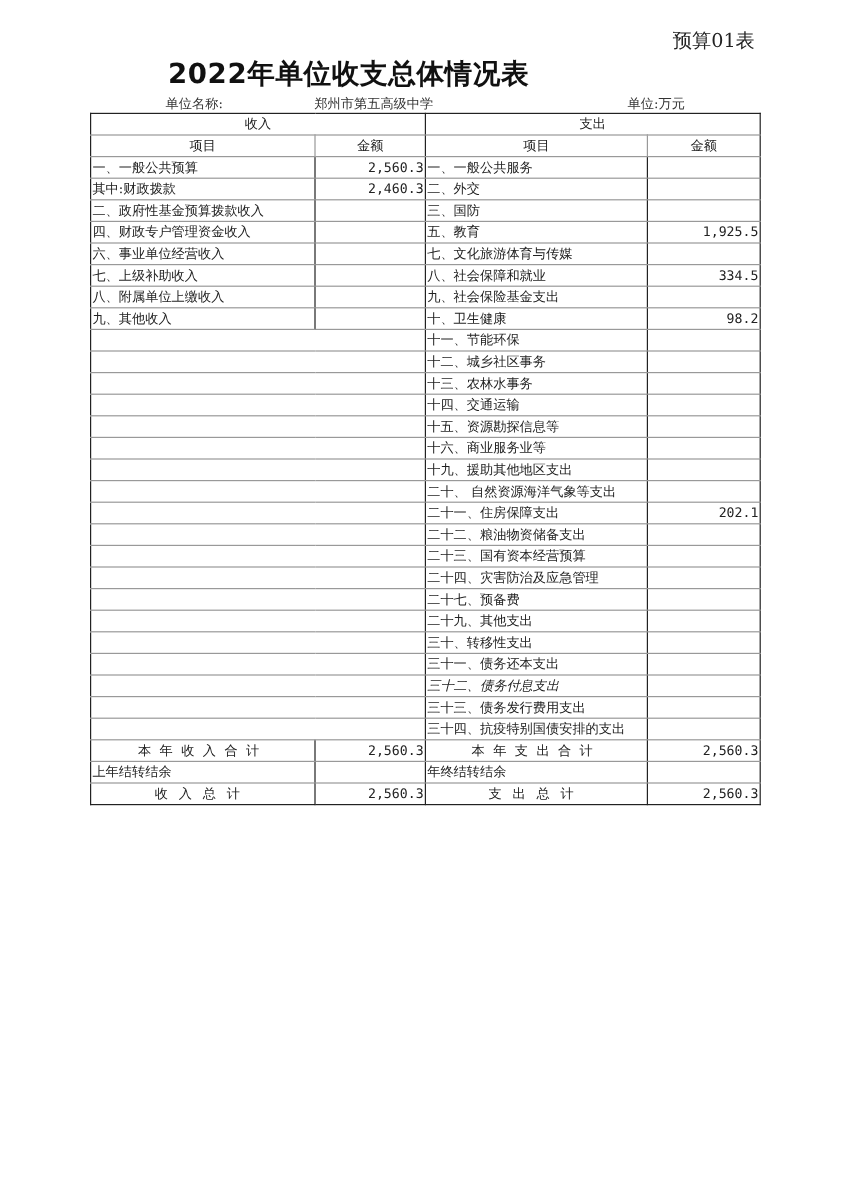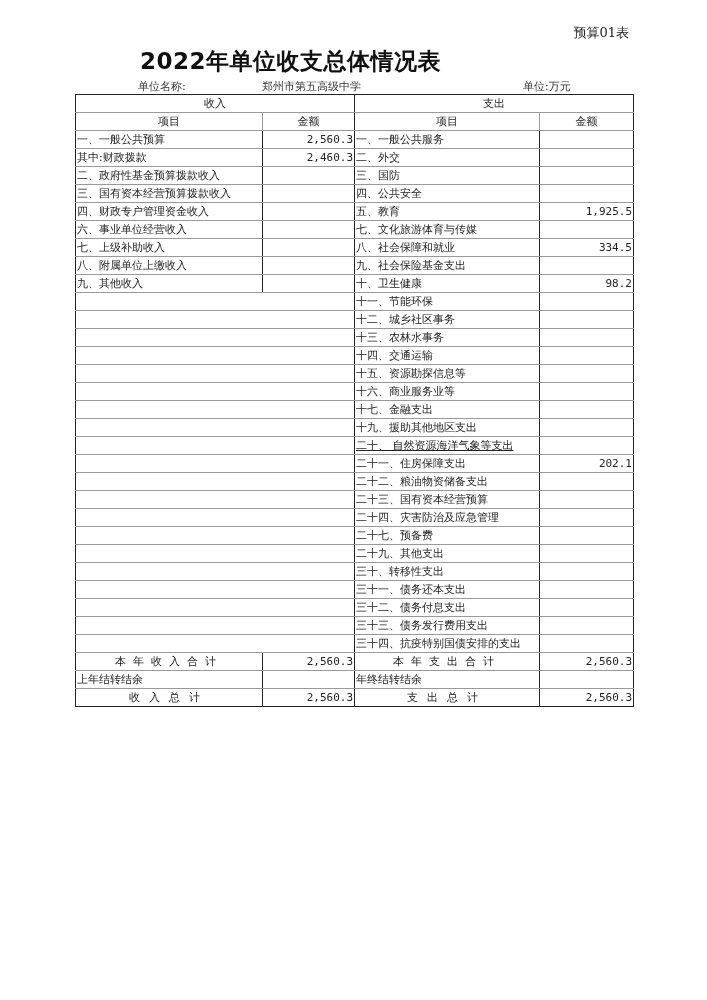--- a/index.html
+++ b/index.html
@@ -1,18 +1,18 @@
 <!DOCTYPE html>
 <html><head>
 <meta charset="utf-8">
 <style>
   html, body { margin:0; padding:0; background:#ffffff; }
   body { width:707px; height:1000px; position:relative; overflow:hidden;
          font-family:"DejaVu Serif","Liberation Serif",serif; color:#222; }
-  .form-no { position:absolute; top:24px; right:78px; font-size:13px; }
+  .form-no { position:absolute; top:24px; right:78px; font-size:16px; }
   .title { position:absolute; top:46px; left:0; width:581px; text-align:center;
            font-family:"DejaVu Sans","Liberation Sans",sans-serif; font-weight:bold;
            font-size:23px; letter-spacing:0.5px; color:#111; }
   .meta { position:absolute; top:79px; font-size:11px; color:#333; }
   .meta.unit-name-label { left:138px; }
   .meta.unit-name { left:262px; }
   .meta.unit { left:523px; }
   table { position:absolute; left:75px; top:94px; width:558px; border-collapse:collapse;
           table-layout:fixed; font-size:11px; }
   td { border:1px solid #999; height:17px; padding:0 1px; white-space:nowrap; overflow:hidden; line-height:17px; }
@@ -67,26 +67,20 @@
         <td style="border-right: 1.5px solid rgb(34, 34, 34);">二、外交</td>
         <td class="r b-r"></td>
       </tr>
       <tr>
         <td class="b-l" style="border-right: 1.5px solid rgb(34, 34, 34);">二、政府性基金预算拨款收入</td>
         <td class="r vd"></td>
         <td style="border-right: 1.5px solid rgb(34, 34, 34); margin-top: 16px;">三、国防</td>
         <td class="r b-r"></td>
       </tr>
       <tr>
-        <td class="b-l" style="border-right: 1.5px solid rgb(34, 34, 34);">三、国有资本经营预算拨款收入</td>
-        <td class="r vd"></td>
-        <td style="border-right: 1.5px solid rgb(34, 34, 34);">四、公共安全</td>
-        <td class="r b-r"></td>
-      </tr>
-      <tr>
         <td class="b-l" style="border-right: 1.5px solid rgb(34, 34, 34);">四、财政专户管理资金收入</td>
         <td class="r vd"></td>
         <td style="border-right: 1.5px solid rgb(34, 34, 34);">五、教育</td>
         <td class="r b-r">1,925.5</td>
       </tr>
       <tr>
         <td class="b-l" style="border-right: 1.5px solid rgb(34, 34, 34);">六、事业单位经营收入</td>
         <td class="r vd"></td>
         <td style="border-right: 1.5px solid rgb(34, 34, 34);">七、文化旅游体育与传媒</td>
         <td class="r b-r"></td>
@@ -134,31 +128,26 @@
         <td style="border-right: 1.5px solid rgb(34, 34, 34);">十五、资源勘探信息等</td>
         <td class="r b-r"></td>
       </tr>
       <tr>
         <td colspan="2" class="b-l vd"></td>
         <td style="border-right: 1.5px solid rgb(34, 34, 34);">十六、商业服务业等</td>
         <td class="r b-r"></td>
       </tr>
       <tr>
         <td colspan="2" class="b-l vd"></td>
-        <td style="border-right: 1.5px solid rgb(34, 34, 34);">十七、金融支出</td>
-        <td class="r b-r"></td>
-      </tr>
-      <tr>
-        <td colspan="2" class="b-l vd"></td>
         <td style="border-right: 1.5px solid rgb(34, 34, 34); margin-top: 31px;">十九、援助其他地区支出</td>
         <td class="r b-r"></td>
       </tr>
       <tr>
         <td colspan="2" class="b-l vd"></td>
-        <td style="border-right: 1.5px solid rgb(34, 34, 34); text-decoration: underline;">二十、  自然资源海洋气象等支出</td>
+        <td style="border-right: 1.5px solid rgb(34, 34, 34);">二十、  自然资源海洋气象等支出</td>
         <td class="r b-r"></td>
       </tr>
       <tr>
         <td colspan="2" class="b-l vd"></td>
         <td style="border-right: 1.5px solid rgb(34, 34, 34);">二十一、住房保障支出</td>
         <td class="r b-r">202.1</td>
       </tr>
       <tr>
         <td colspan="2" class="b-l vd"></td>
         <td style="border-right: 1.5px solid rgb(34, 34, 34);">二十二、粮油物资储备支出</td>
@@ -189,21 +178,21 @@
         <td style="border-right: 1.5px solid rgb(34, 34, 34);">三十、转移性支出</td>
         <td class="r b-r"></td>
       </tr>
       <tr>
         <td colspan="2" class="b-l vd"></td>
         <td style="border-right: 1.5px solid rgb(34, 34, 34);">三十一、债务还本支出</td>
         <td class="r b-r"></td>
       </tr>
       <tr>
         <td colspan="2" class="b-l vd"></td>
-        <td style="border-right: 1.5px solid rgb(34, 34, 34);">三十二、债务付息支出</td>
+        <td style="border-right: 1.5px solid rgb(34, 34, 34); font-style: italic;">三十二、债务付息支出</td>
         <td class="r b-r"></td>
       </tr>
       <tr>
         <td colspan="2" class="b-l vd"></td>
         <td style="border-right: 1.5px solid rgb(34, 34, 34);">三十三、债务发行费用支出</td>
         <td class="r b-r"></td>
       </tr>
       <tr>
         <td colspan="2" class="b-l vd"></td>
         <td style="border-right: 1.5px solid rgb(34, 34, 34);">三十四、抗疫特别国债安排的支出</td>

